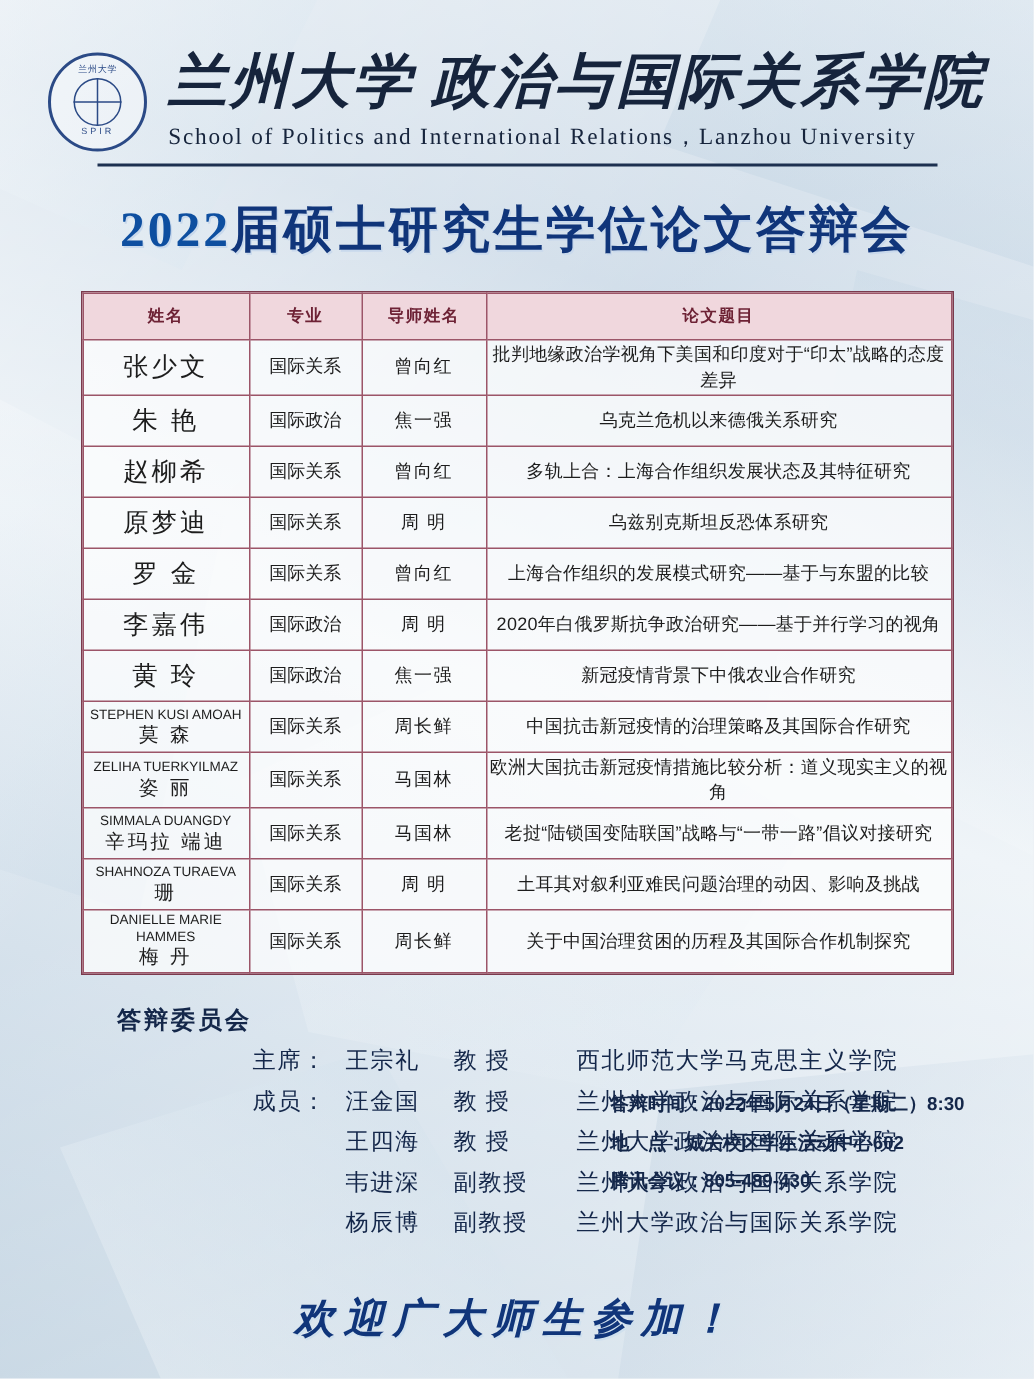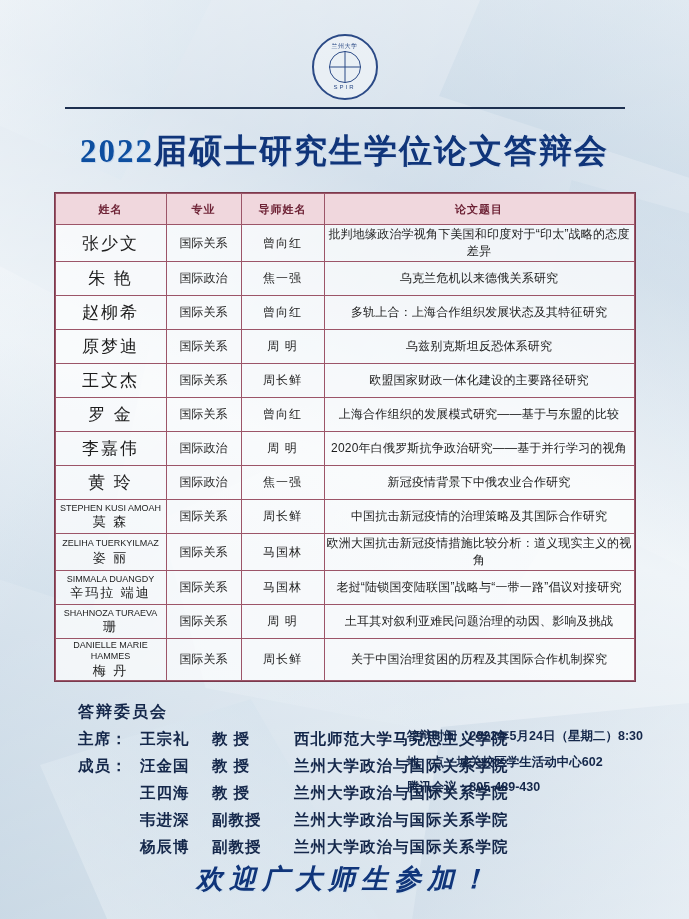--- a/index.html
+++ b/index.html
@@ -185,23 +185,24 @@
   .committee .head {
     font-size: 16px;
     font-weight: bold;
     letter-spacing: 2px;
     margin-bottom: 6px;
   }
   .crow {
     display: flex;
     align-items: baseline;
     font-size: 15.5px;
-    font-weight: bold;
+    font-weight: normal;
     letter-spacing: 1px;
     height: 27px;
+    justify-content: center;
   }
   .crow .role { width: 62px; }
   .crow .person { width: 72px; }
   .crow .rank { width: 82px; }
   .crow .org { }
 
   .meta {
     position: absolute;
     right: 46px;
     bottom: 118px;
@@ -240,20 +241,24 @@
   <div class="facet f7"></div>
 
   <div class="content">
 
     <div class="header">
       <div class="seal">
         <span class="sealtop">兰州大学</span>
         <span class="globe"></span>
         <span class="sealbot">SPIR</span>
       </div>
+      <div class="school-names">
+        <div class="school-cn">兰州大学 政治与国际关系学院</div>
+        <div class="school-en">School of Politics and International Relations，Lanzhou University</div>
+      </div>
     </div>
     <div class="rule"></div>
 
     <div class="title">
       <span class="year">2022</span><span>届硕士研究生学位论文答辩会</span>
     </div>
 
     <div class="tablewrap">
       <table>
         <thead>
@@ -281,26 +286,20 @@
             <td class="name">赵柳希</td>
             <td class="major">国际关系</td>
             <td class="advisor">曾向红</td>
             <td class="topic">多轨上合：上海合作组织发展状态及其特征研究</td>
           </tr>
           <tr>
             <td class="name">原梦迪</td>
             <td class="major">国际关系</td>
             <td class="advisor">周 明</td>
             <td class="topic">乌兹别克斯坦反恐体系研究</td>
-          </tr>
-          <tr>
-            <td class="name">王文杰</td>
-            <td class="major">国际关系</td>
-            <td class="advisor">周长鲜</td>
-            <td class="topic">欧盟国家财政一体化建设的主要路径研究</td>
           </tr>
           <tr>
             <td class="name">罗 金</td>
             <td class="major">国际关系</td>
             <td class="advisor">曾向红</td>
             <td class="topic">上海合作组织的发展模式研究——基于与东盟的比较</td>
           </tr>
           <tr>
             <td class="name">李嘉伟</td>
             <td class="major">国际政治</td>

